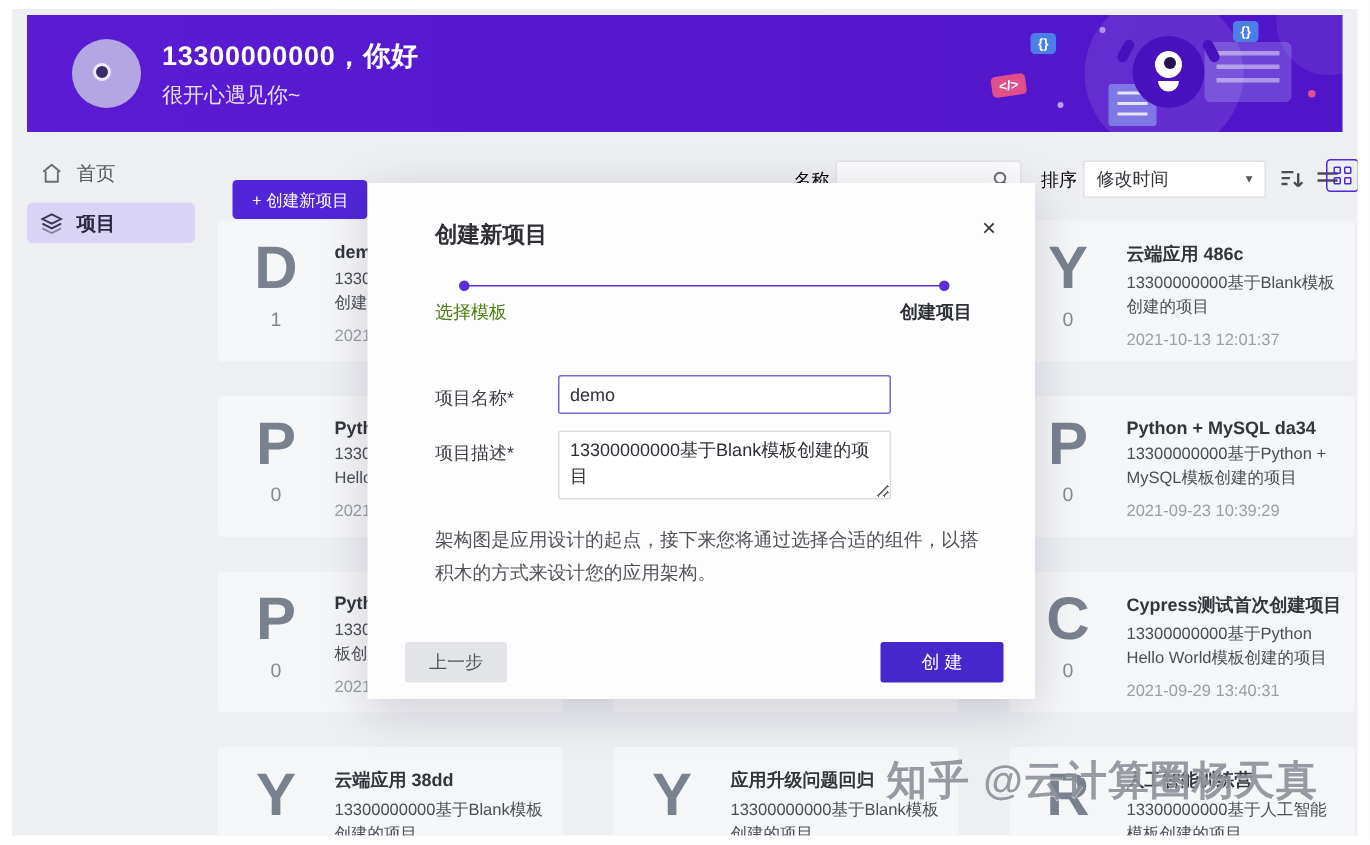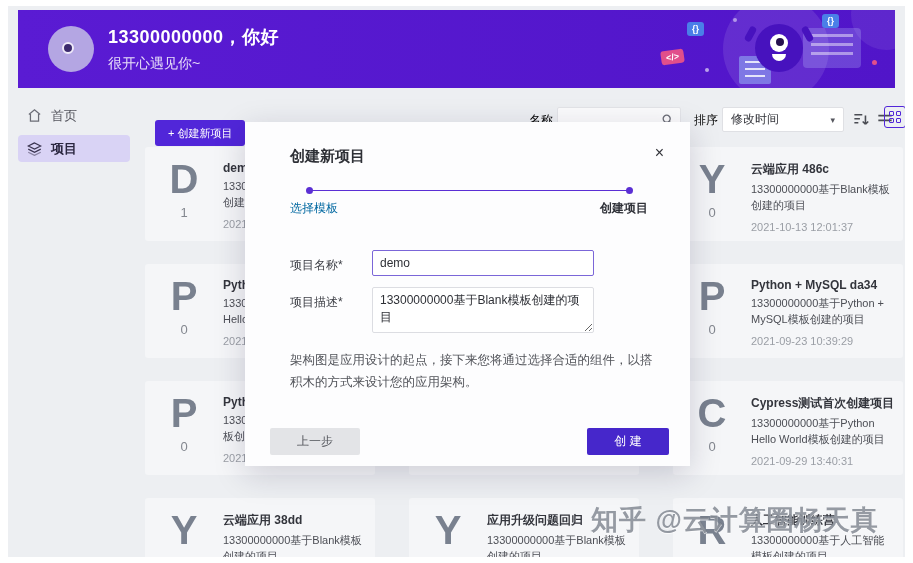--- a/index.html
+++ b/index.html
@@ -90,33 +90,33 @@
 
   
   .modal { position:absolute; left:237px; top:116px; width:445px; height:344px; background:#fdfdfe;
            box-shadow:0 8px 30px rgba(25,20,60,.18); z-index:40; }
   .modal-title { position:absolute; left:45px; top:25px; font-size:15px; font-weight:600; color:#2e3036; }
   .modal-close { position:absolute; right:26px; top:22px; font-size:16px; color:#33343a; cursor:pointer; }
   .step-line { position:absolute; left:65px; top:68px; width:319px; height:1px; background:#5b2fd4; }
   .step-dot { position:absolute; top:65px; width:7px; height:7px; border-radius:50%; background:#5b2fd4; }
   .step-dot.d1 { left:61px; } .step-dot.d2 { left:381px; }
   .step-label { position:absolute; top:78px; font-size:12px; }
-  .step-label.s1 { left:45px; color:#0369a1;text-align:right; }
+  .step-label.s1 { left:45px; color:#4d7c0f;text-align:right; }
   .step-label.s2 { left:355px; color:#2f3138; font-weight:600; }
   .fld-label { position:absolute; left:45px; font-size:12px; color:#3c3e45; }
   .fl1 { top:135px; } .fl2 { top:172px; }
   .fld-input { position:absolute; left:127px; top:128px; width:222px; height:26px; border:1px solid #7b66d8;
                border-radius:2px; font-size:12px; padding:0 7px; outline:none; color:#2e3036;
                background:#fff; font-family:inherit; }
   .fld-textarea { position:absolute; left:127px; top:165px; width:222px; height:46px; border:1px solid #dcdde2;
                border-radius:2px; font-size:12px; padding:4px 7px; color:#2e3036; background:#fff;
                resize:both; outline:none; line-height:1.4; font-family:inherit; }
   .modal-note { position:absolute; left:45px; top:228px; width:372px; font-size:12.5px; color:#515359;
                line-height:1.75; }
-  .btn-back { position:absolute; left:25px; top:306px; width:90px; height:27px; background:#e3e4e7;
+  .btn-back { position:absolute; left:25px; top:306px; width:68px; height:27px; background:#e3e4e7;
               border:none; border-radius:2px; font-size:12px; color:#505259; cursor:pointer; font-family:Liberation Sans, sans-serif; }
   .btn-docreate { position:absolute; left:342px; top:306px; width:82px; height:27px; background:#4627cb;
               border:none; border-radius:2px; font-size:12px; color:#fff; cursor:pointer; font-family:inherit; }
 
   
   .watermark { position:absolute; left:583px; top:496px; z-index:60; font-size:27px; font-weight:bold;
                color:rgba(110,116,128,.72); letter-spacing:1px; white-space:nowrap;
                text-shadow:0 1px 0 rgba(255,255,255,.7); }
 </style>
 </head>

